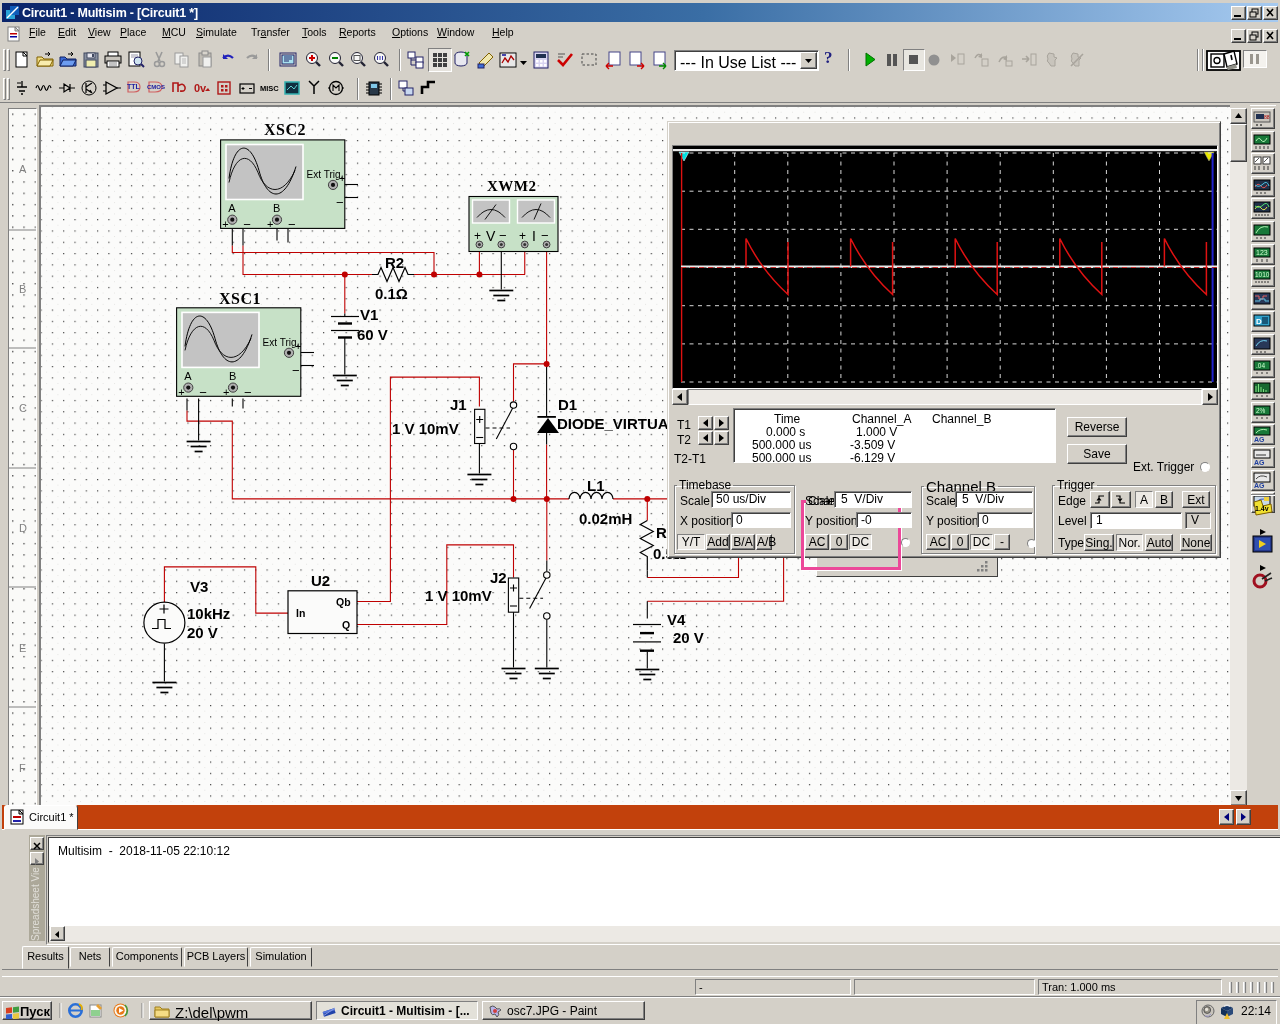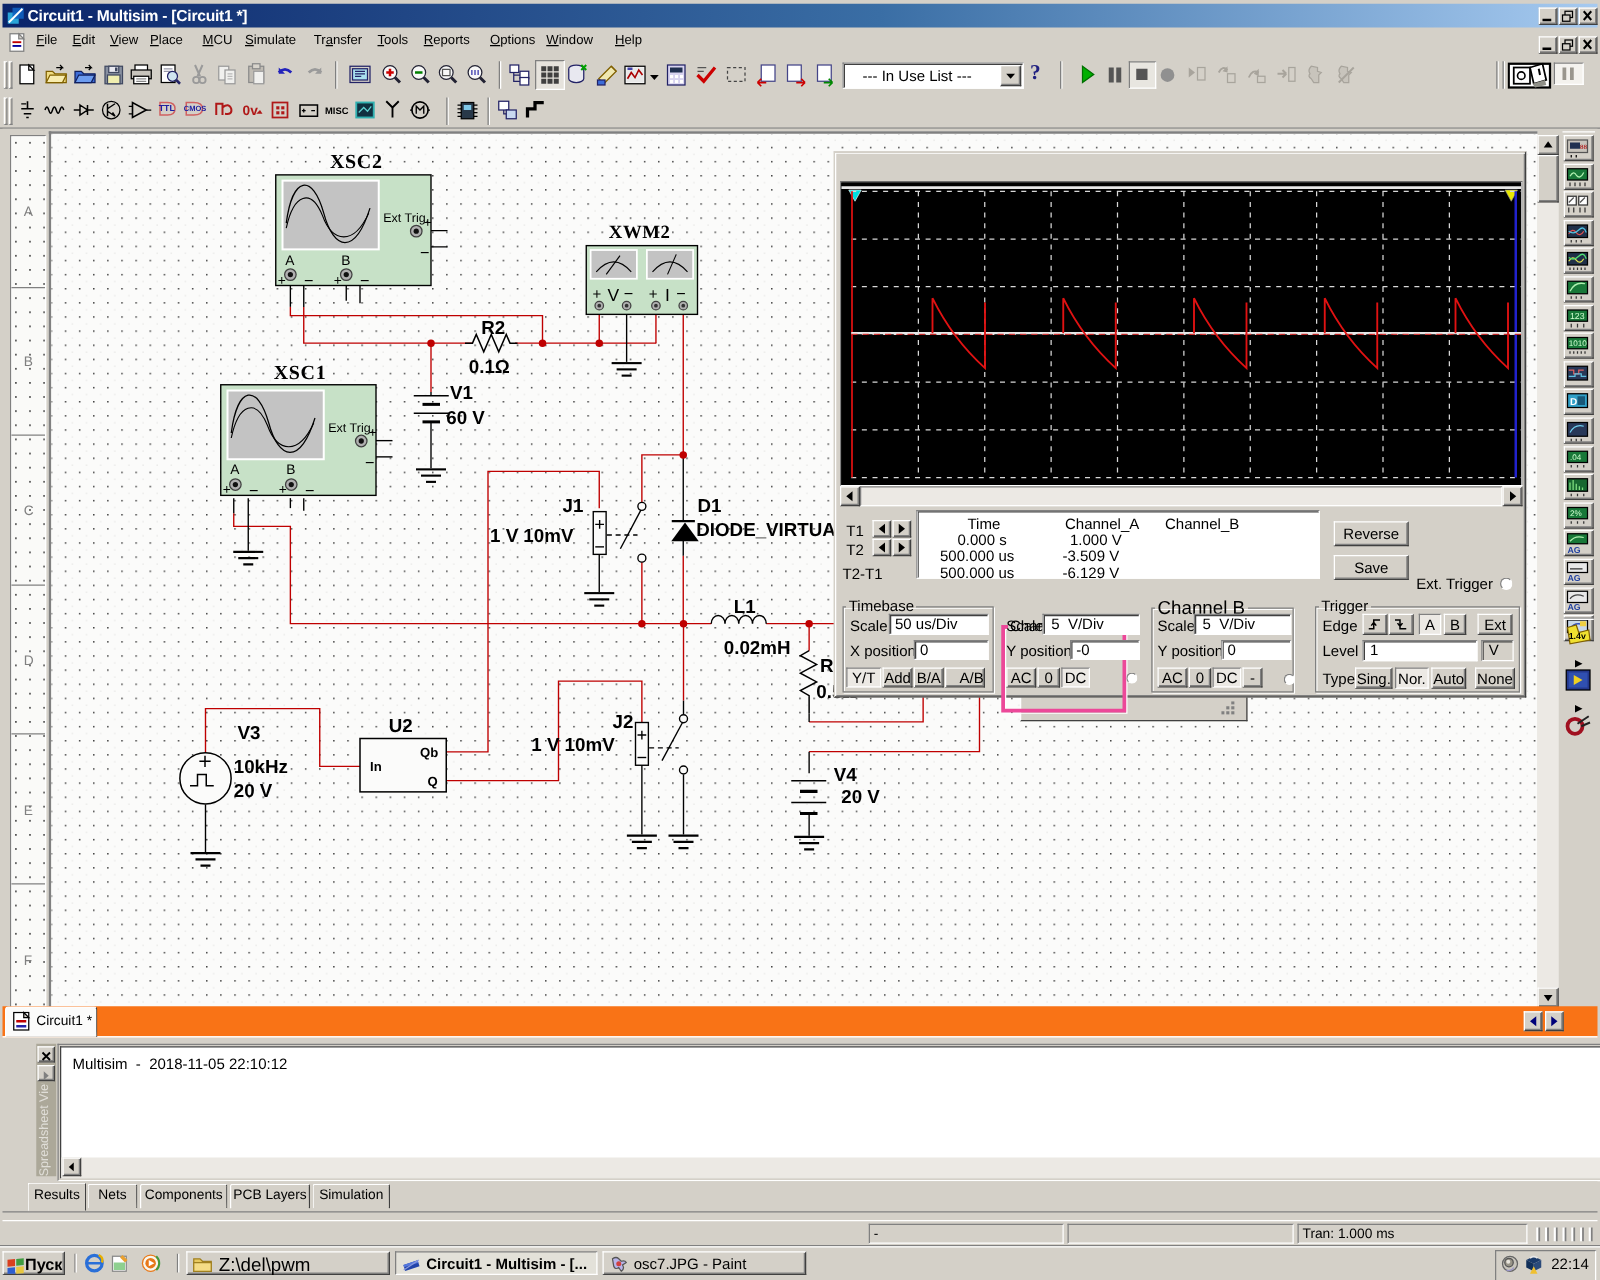--- a/index.html
+++ b/index.html
@@ -19,21 +19,21 @@
 #toolbar1 { position:absolute; left:0px; top:45px; width:1280px; height:29px; background:#d4d0c8; }
 #toolbar2 { position:absolute; left:0px; top:74px; width:1280px; height:28px; background:#d4d0c8; border-bottom:1px solid #808080; }
 .grip { position:absolute; top:3px; width:3px; height:22px; border:1px solid; border-color:#ffffff #808080 #808080 #ffffff; }
 .tsep { position:absolute; top:3px; width:2px; height:22px; border-left:1px solid #808080; border-right:1px solid #ffffff; }
 .ticon { position:absolute; width:20px; height:20px; }
 #workspace { position:absolute; left:0px; top:0px; width:1280px; height:1024px; }
 #ruler { position:absolute; left:8px; top:107px; width:29px; height:698px; background:#f7f7f4; border:1px solid; border-color:#808080 #fff #fff #808080; }
 #canvaswrap { position:absolute; left:39px; top:104px; width:1191px; height:702px; border-top:2px solid #808080; border-left:2px solid #808080; background:#fbfbfa; }
 #vscroll { position:absolute; left:1230px; top:107px; width:17px; height:698px; background:#ece9e4; }
 #instbar { position:absolute; left:1248px; top:104px; width:30px; height:702px; background:#d4d0c8; }
-#tabbar { position:absolute; left:2px; top:804px; width:1276px; height:25px; background:#f97316; border-bottom:1px solid #fff; }
+#tabbar { position:absolute; left:2px; top:804px; width:1276px; height:25px; background:#c2410c; border-bottom:1px solid #fff; }
 #sspanel { position:absolute; left:2px; top:831px; width:1276px; height:113px; background:#d4d0c8;margin-left:27px; }
 #tabsrow { position:absolute; left:2px; top:944px; width:1276px; height:30px; background:#d4d0c8; font-size:11px; white-space:nowrap; }
 #statusbar { position:absolute; left:2px; top:975px; width:1276px; height:20px; background:#d4d0c8; border-top:1px solid #fff; font-size:11px; }
 #taskbar { position:absolute; left:0px; top:997px; width:1280px; height:27px; background:#d4d0c8; border-top:1px solid #fff; box-shadow:0 -1px 0 #808080; font-size:12px; }
 .tseg { position:absolute; top:2px; height:16px; border:1px solid; border-color:#808080 #fff #fff #808080; }
 text { font-family:"Liberation Sans",sans-serif; }
 </style>
 </head>
 <body>
 <div id="app">
@@ -249,21 +249,21 @@
         </svg></div>
 <div class="ticon" style="left:627px;top:4px"><svg width="20" height="20">
           <rect x="3" y="2" width="11" height="13" fill="#fff" stroke="#448"></rect>
           <path d="M10 16 L17 16 M17 16 L14 13 M17 16 L14 19" stroke="#c00" stroke-width="1.4" fill="none"></path>
         </svg></div>
 <div class="ticon" style="left:651px;top:4px"><svg width="20" height="20">
           <rect x="3" y="2" width="11" height="13" fill="#fff" stroke="#448"></rect>
           <path d="M8 17 L15 17 M15 17 L12 14 M15 17 L12 20" stroke="#080" stroke-width="1.4" fill="none" transform="translate(0,-1)"></path>
         </svg></div>
 <div style="position:absolute;left:674px;top:4px;width:145px;height:21px;background:#fff;border:1px solid;border-color:#808080 #fff #fff #808080;box-shadow:inset 1px 1px 0 #404040">
-        <span style="position:absolute;left:15px;top:3px;font-size:12px">--- In Use List ---</span>
+        <span style="position:absolute;left:5px;top:3px;font-size:16px">--- In Use List ---</span>
         <div class="btn" style="position:absolute;right:1px;top:1px;width:17px;height:17px"><svg width="15" height="15">
             <path d="M4 6 L11 6 L7.5 10 Z" fill="#000"></path>
           </svg></div>
       </div>
       <div class="ticon" style="left:824px;top:2px"><span style="font-size:17px;font-weight:bold;color:#202080;font-family:Liberation Serif">?</span></div>
       <div class="tsep" style="left:848px"></div>
       <div class="ticon" style="left:860px;top:4px"><svg width="20" height="20">
           <path d="M6 3 L15 9.5 L6 16 Z" fill="#00b000" stroke="#007000"></path>
         </svg></div>
 <div class="ticon" style="left:882px;top:4px"><svg width="20" height="20">
@@ -1175,21 +1175,21 @@
     <fieldset class="abs" style="left:6px;top:356px;width:121px;height:76px;border:1px solid #808080;box-shadow:1px 1px 0 #fff,inset 1px 1px 0 #fff">
       <legend style="font-size:12px;margin-left:2px;padding:0 2px">Timebase</legend>
     </fieldset>
     <span class="abs" style="left:12px;top:372px">Scale</span>
     <div class="abs sunk" style="left:43px;top:369px;width:80px;height:17px;font-size:12px;padding-left:4px;line-height:15px">50 us/Div</div>
     <span class="abs" style="left:12px;top:392px">X position</span>
     <div class="abs sunk" style="left:63px;top:390px;width:60px;height:16px;font-size:12px;padding-left:4px;line-height:14px">0</div>
     <div class="btnp abs" style="left:9px;top:412px;width:28px;height:16px;text-align:center;line-height:15px;background:#ece9e4">Y/T</div>
     <div class="btn abs" style="left:38px;top:412px;width:24px;height:16px;text-align:center;line-height:15px">Add</div>
     <div class="btn abs" style="left:63px;top:412px;width:24px;height:16px;text-align:center;line-height:15px">B/A</div>
-    <div class="btn abs" style="left:88px;top:412px;width:32px;height:16px;text-align:right;line-height:15px">A/B</div>
+    <div class="btn abs" style="left:88px;top:412px;width:16px;height:16px;text-align:right;line-height:15px">A/B</div>
 
     <fieldset class="abs" style="left:133px;top:372px;width:100px;height:76px;border:3px solid #ec4899;box-shadow:1px 1px 0 #fff,inset 1px 1px 0 #fff">
       <legend style="font-size:12px;margin-left:2px;padding:0 2px">Channel A</legend>
     </fieldset>
     <span class="abs" style="left:137px;top:372px">Scale</span>
     <div class="abs sunk" style="left:166px;top:369px;width:78px;height:17px;font-size:12px;padding-left:6px;line-height:15px">5&nbsp; V/Div</div>
     <span class="abs" style="left:137px;top:392px">Y position</span>
     <div class="abs sunk" style="left:188px;top:390px;width:56px;height:16px;font-size:12px;padding-left:4px;line-height:14px">-0</div>
     <div class="btn abs" style="left:137px;top:412px;width:24px;height:16px;text-align:center;line-height:15px">AC</div>
     <div class="btn abs" style="left:162px;top:412px;width:18px;height:16px;text-align:center;line-height:15px">0</div>

